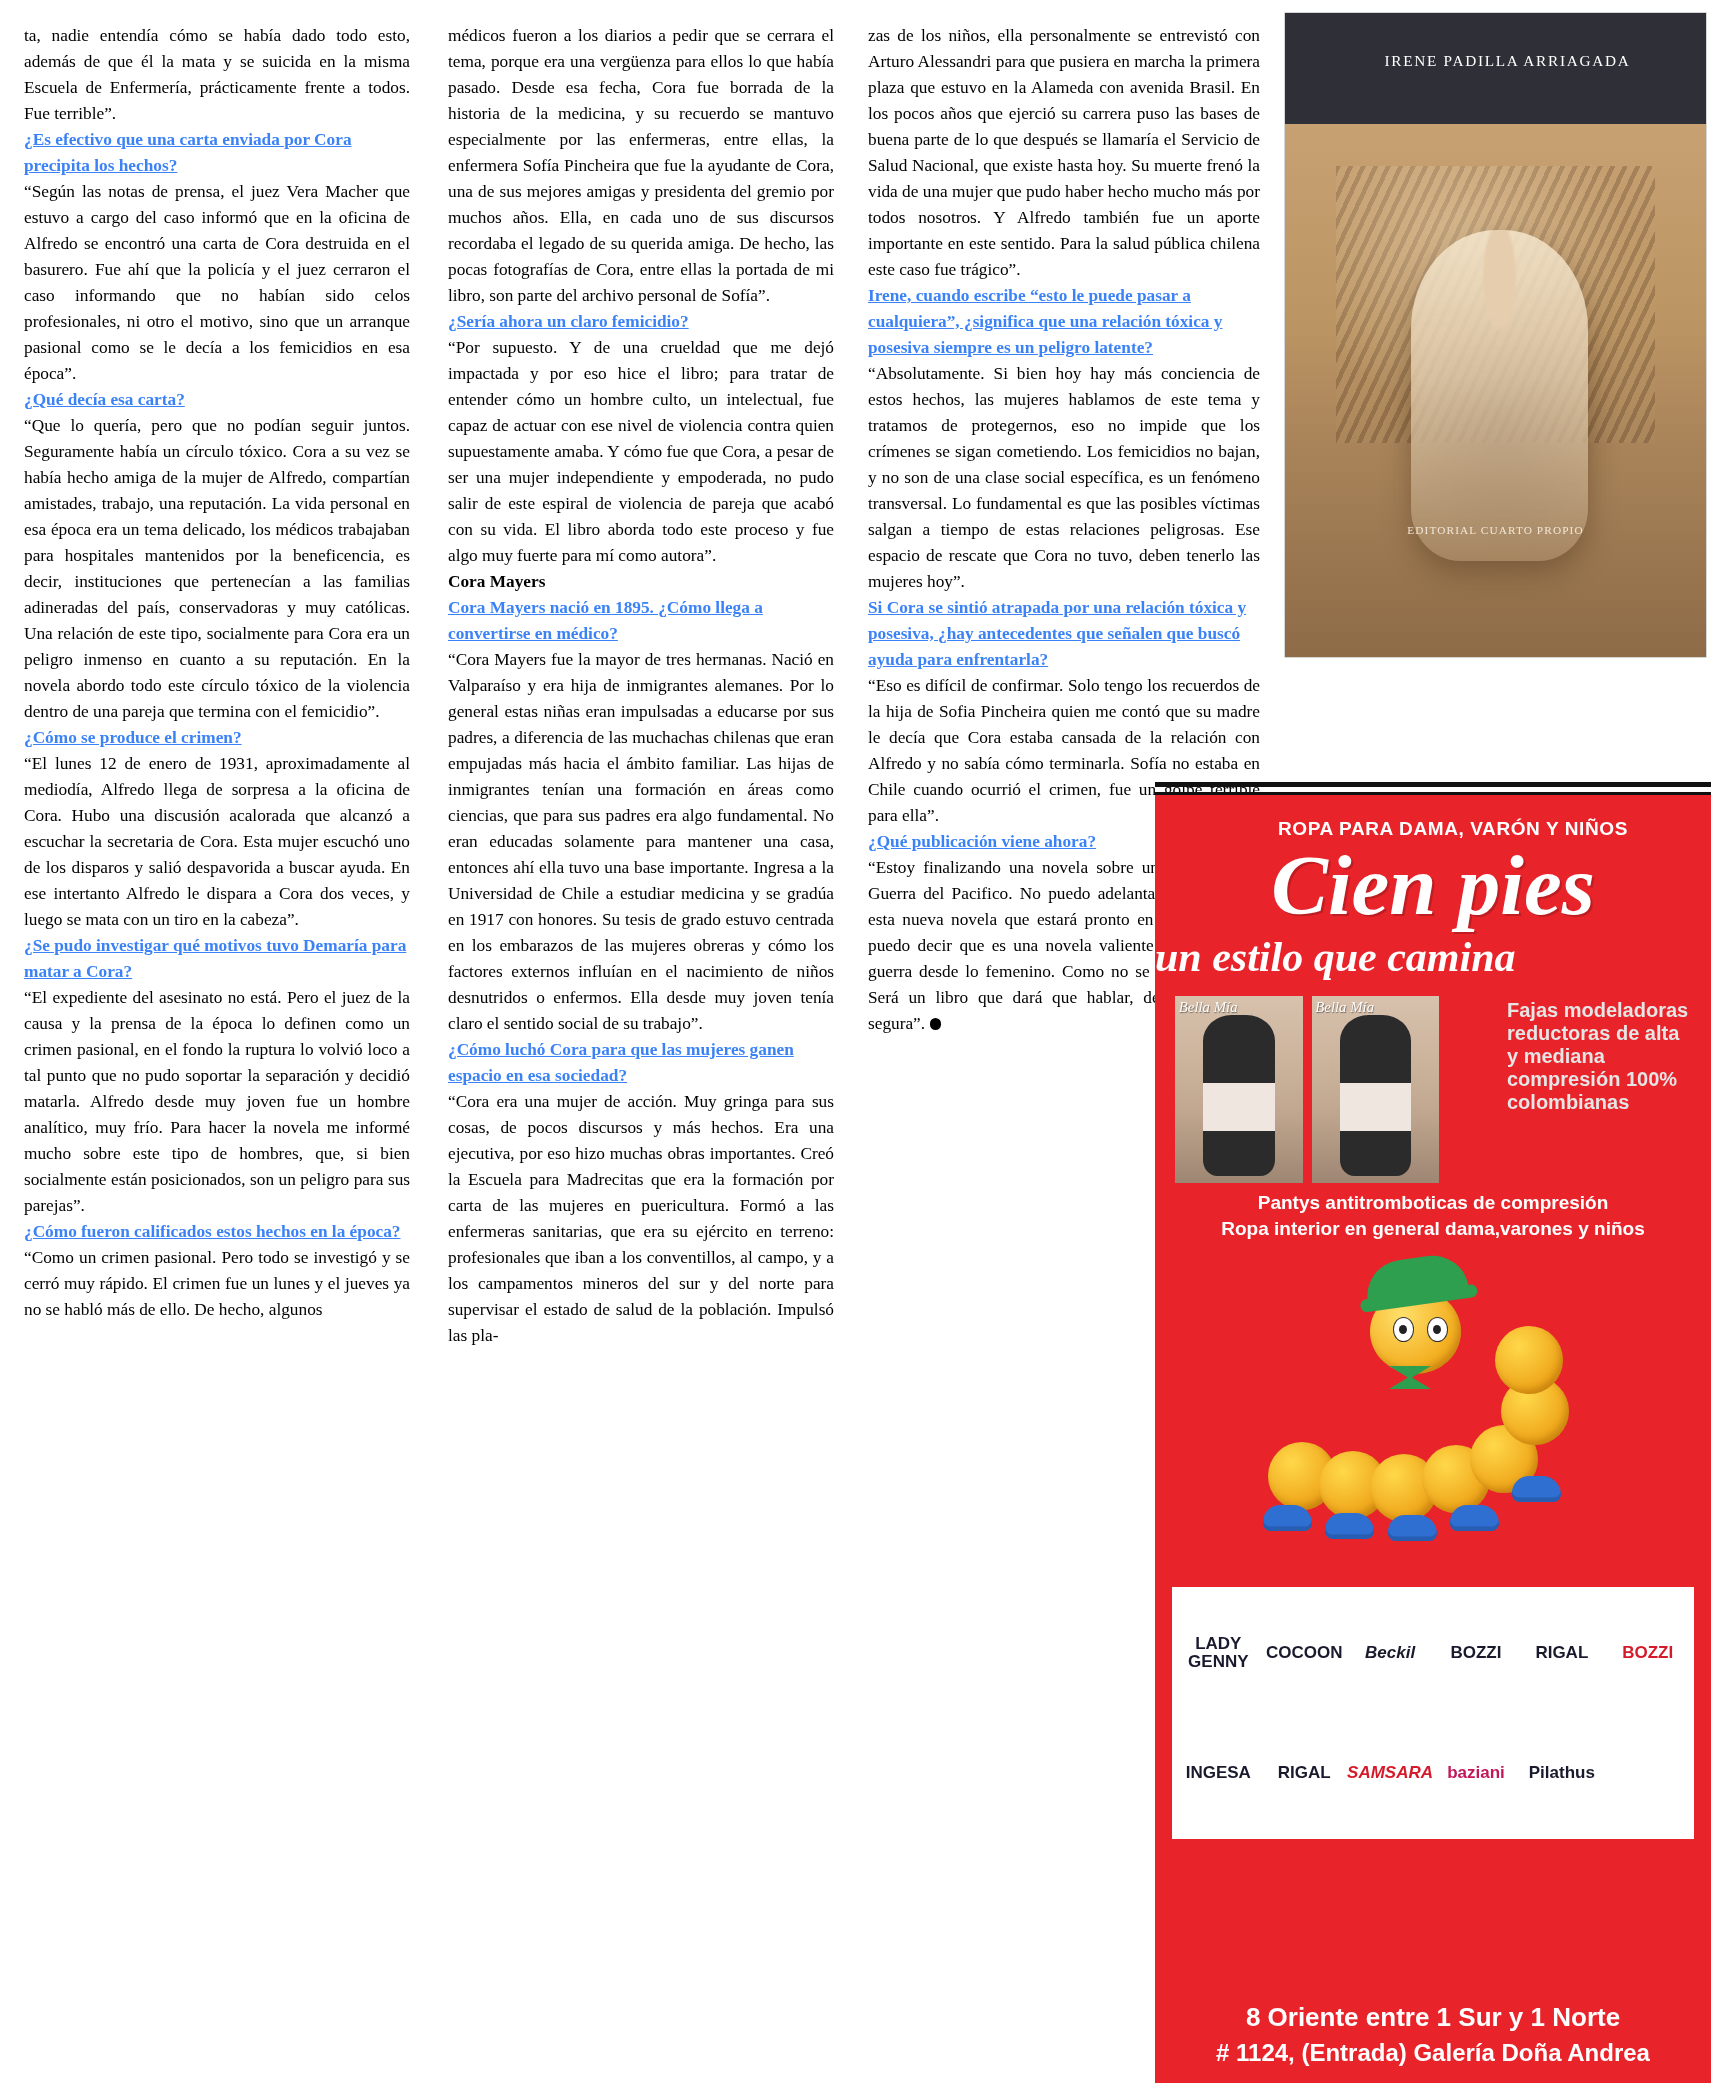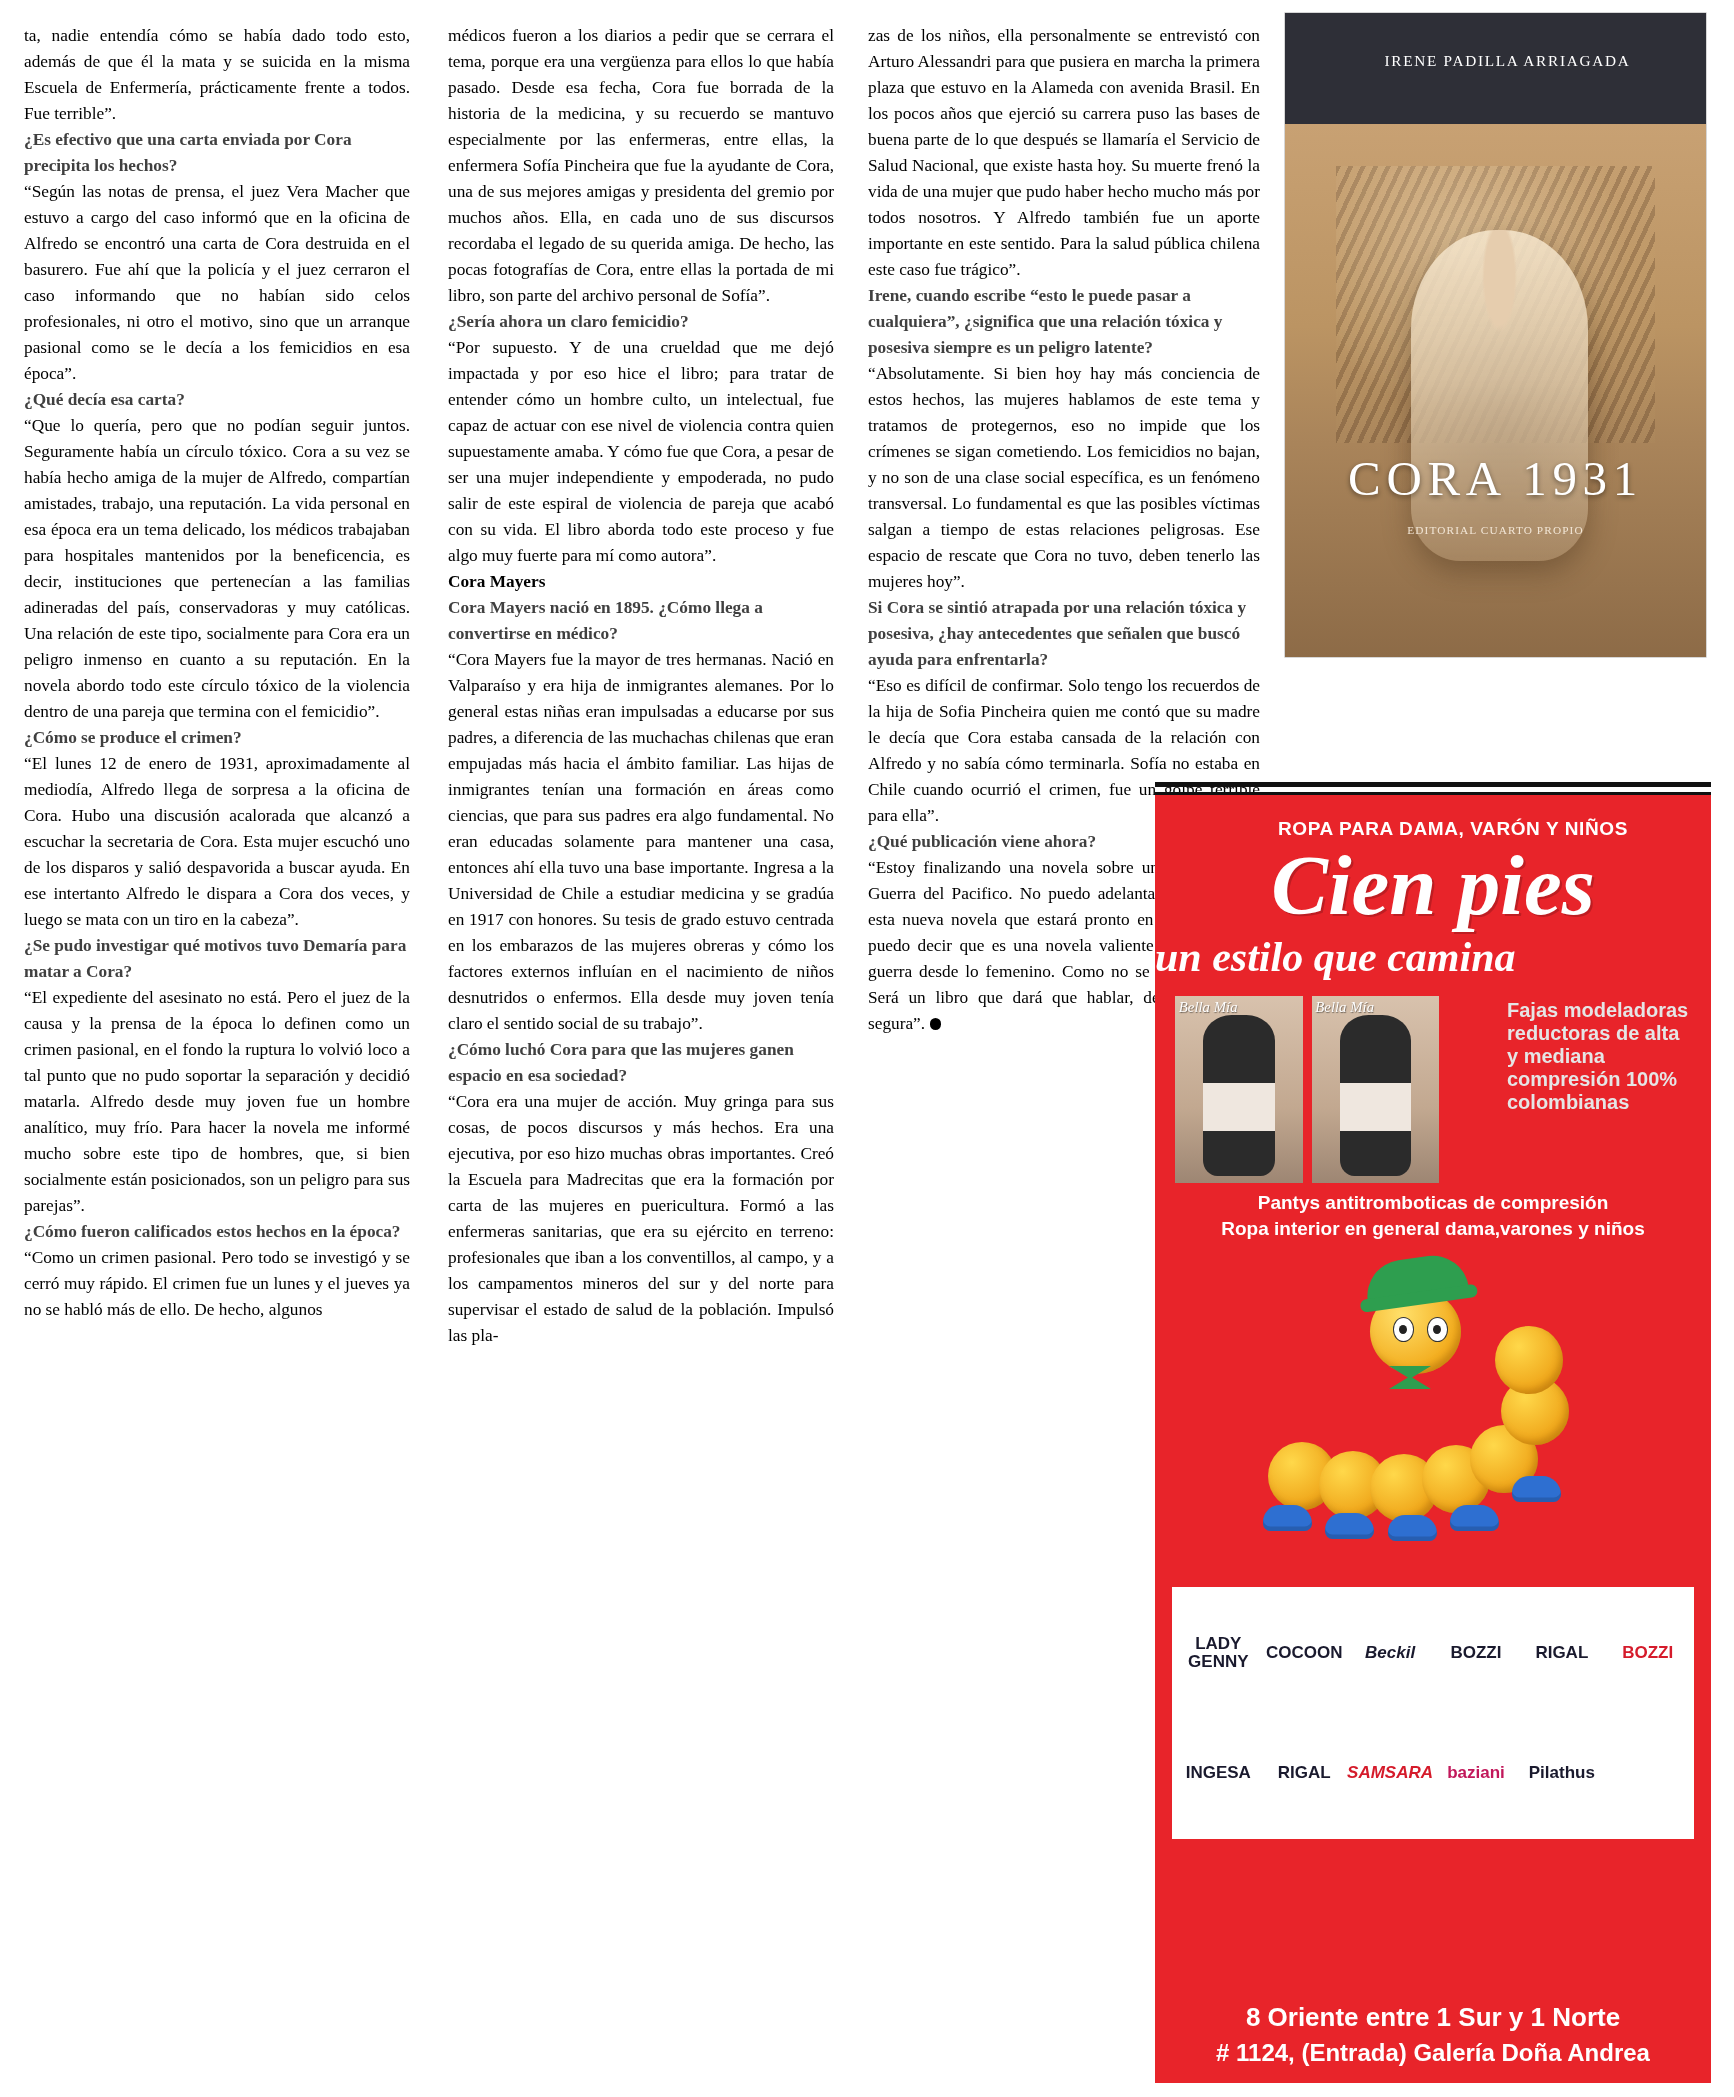--- a/index.html
+++ b/index.html
@@ -34,25 +34,26 @@
   }
   #col1 { left: 24px; }
   #col2 { left: 448px; }
   #col3 { left: 868px; width: 392px; }
 
   .col p {
     margin: 0 0 0 0;
     text-indent: 0;
   }
   .q {
-    color: #404040;
+    color: #3b82f6;
     font-weight: bold;
     margin-top: 15.3px;
     margin-bottom: 0.6px;
     text-align: left;
+    text-decoration: underline;
   }
   .a {
     margin-bottom: 0;
   }
   .subhead {
     font-weight: bold;
     color: #000;
     margin-top: 15.3px;
     text-align: left;
   }
@@ -397,21 +398,20 @@
     <p class="q">¿Qué publicación viene ahora?</p>
     <p class="a"><span>“Estoy finalizando una novela sobre una mujer en la Guerra del Pacifico. No puedo adelantar mucho sobre esta nueva novela que estará pronto en librerías, pero puedo decir que es una novela valiente que aborda la guerra desde lo femenino. Como no se ha visto antes. Será un libro que dará que hablar, de eso sí estoy segura”.</span><span class="endmark"></span></p>
   </div>
 
   <div class="book-cover">
     <div class="bc-top"></div>
     <div class="bc-author">IRENE PADILLA ARRIAGADA</div>
     <div class="bc-photo">
       <div class="bc-figure"></div>
     </div>
-    <div class="bc-title">CORA 1931</div>
     <div class="bc-publisher">EDITORIAL CUARTO PROPIO</div>
   </div>
 
   <div class="ad-divider"></div>
   <div class="ad">
     <div class="ad-kicker">ROPA PARA DAMA, VARÓN Y NIÑOS</div>
     <div class="ad-title">Cien pies</div>
     <div class="ad-subtitle">un estilo que camina</div>
 
     <div class="ad-models">

